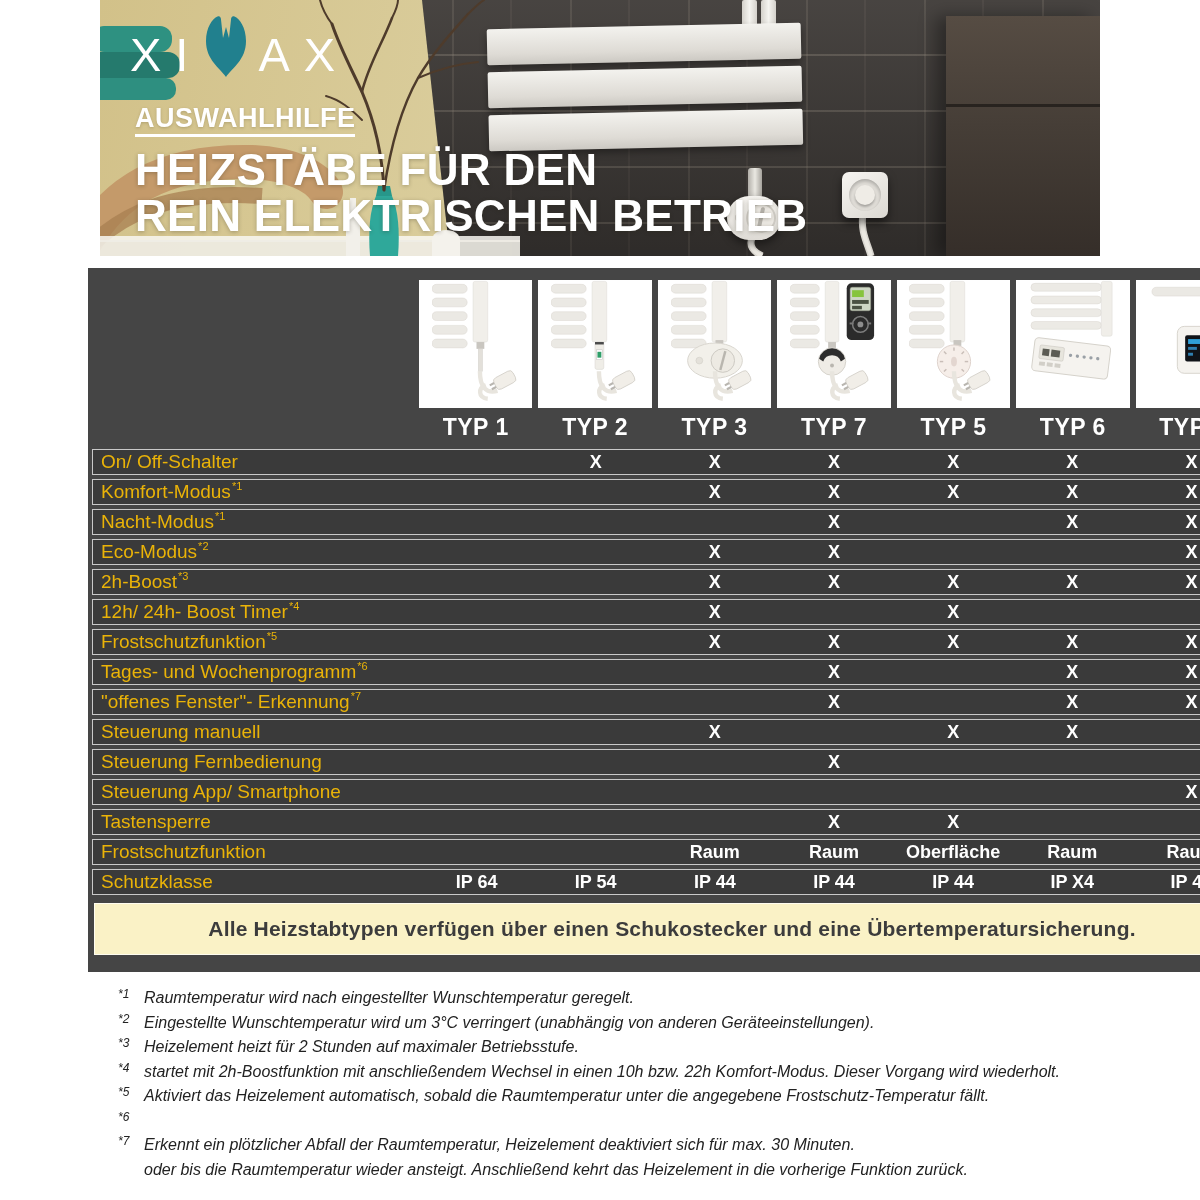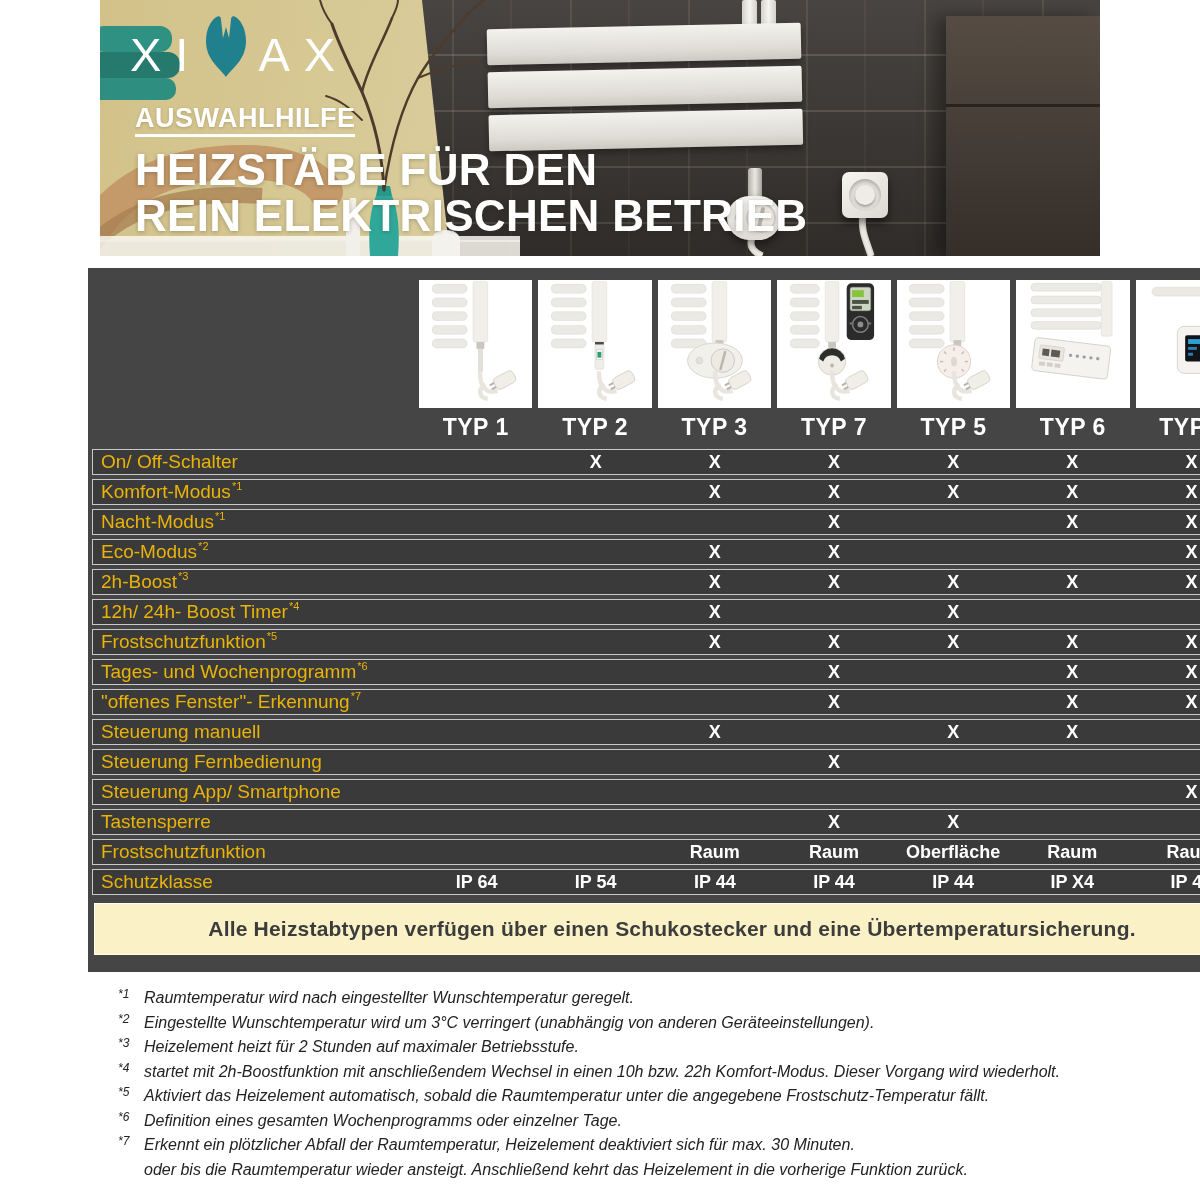--- a/index.html
+++ b/index.html
@@ -492,21 +492,20 @@
     <div class="fn">
       <span class="m">*4</span>
       <span>startet mit 2h-Boostfunktion mit anschließendem Wechsel in einen 10h bzw. 22h Komfort-Modus. Dieser Vorgang wird wiederholt.</span>
     </div>
     <div class="fn">
       <span class="m">*5</span>
       <span>Aktiviert das Heizelement automatisch, sobald die Raumtemperatur unter die angegebene Frostschutz-Temperatur fällt.</span>
     </div>
     <div class="fn">
       <span class="m">*6</span>
-      <span>Definition eines gesamten Wochenprogramms oder einzelner Tage.</span>
     </div>
     <div class="fn">
       <span class="m">*7</span>
       <span>Erkennt ein plötzlicher Abfall der Raumtemperatur, Heizelement deaktiviert sich für max. 30 Minuten.</span>
     </div>
     <div class="fn">
       <span class="m"></span>
       <span>oder bis die Raumtemperatur wieder ansteigt. Anschließend kehrt das Heizelement in die vorherige Funktion zurück.</span>
     </div>
   </section>

